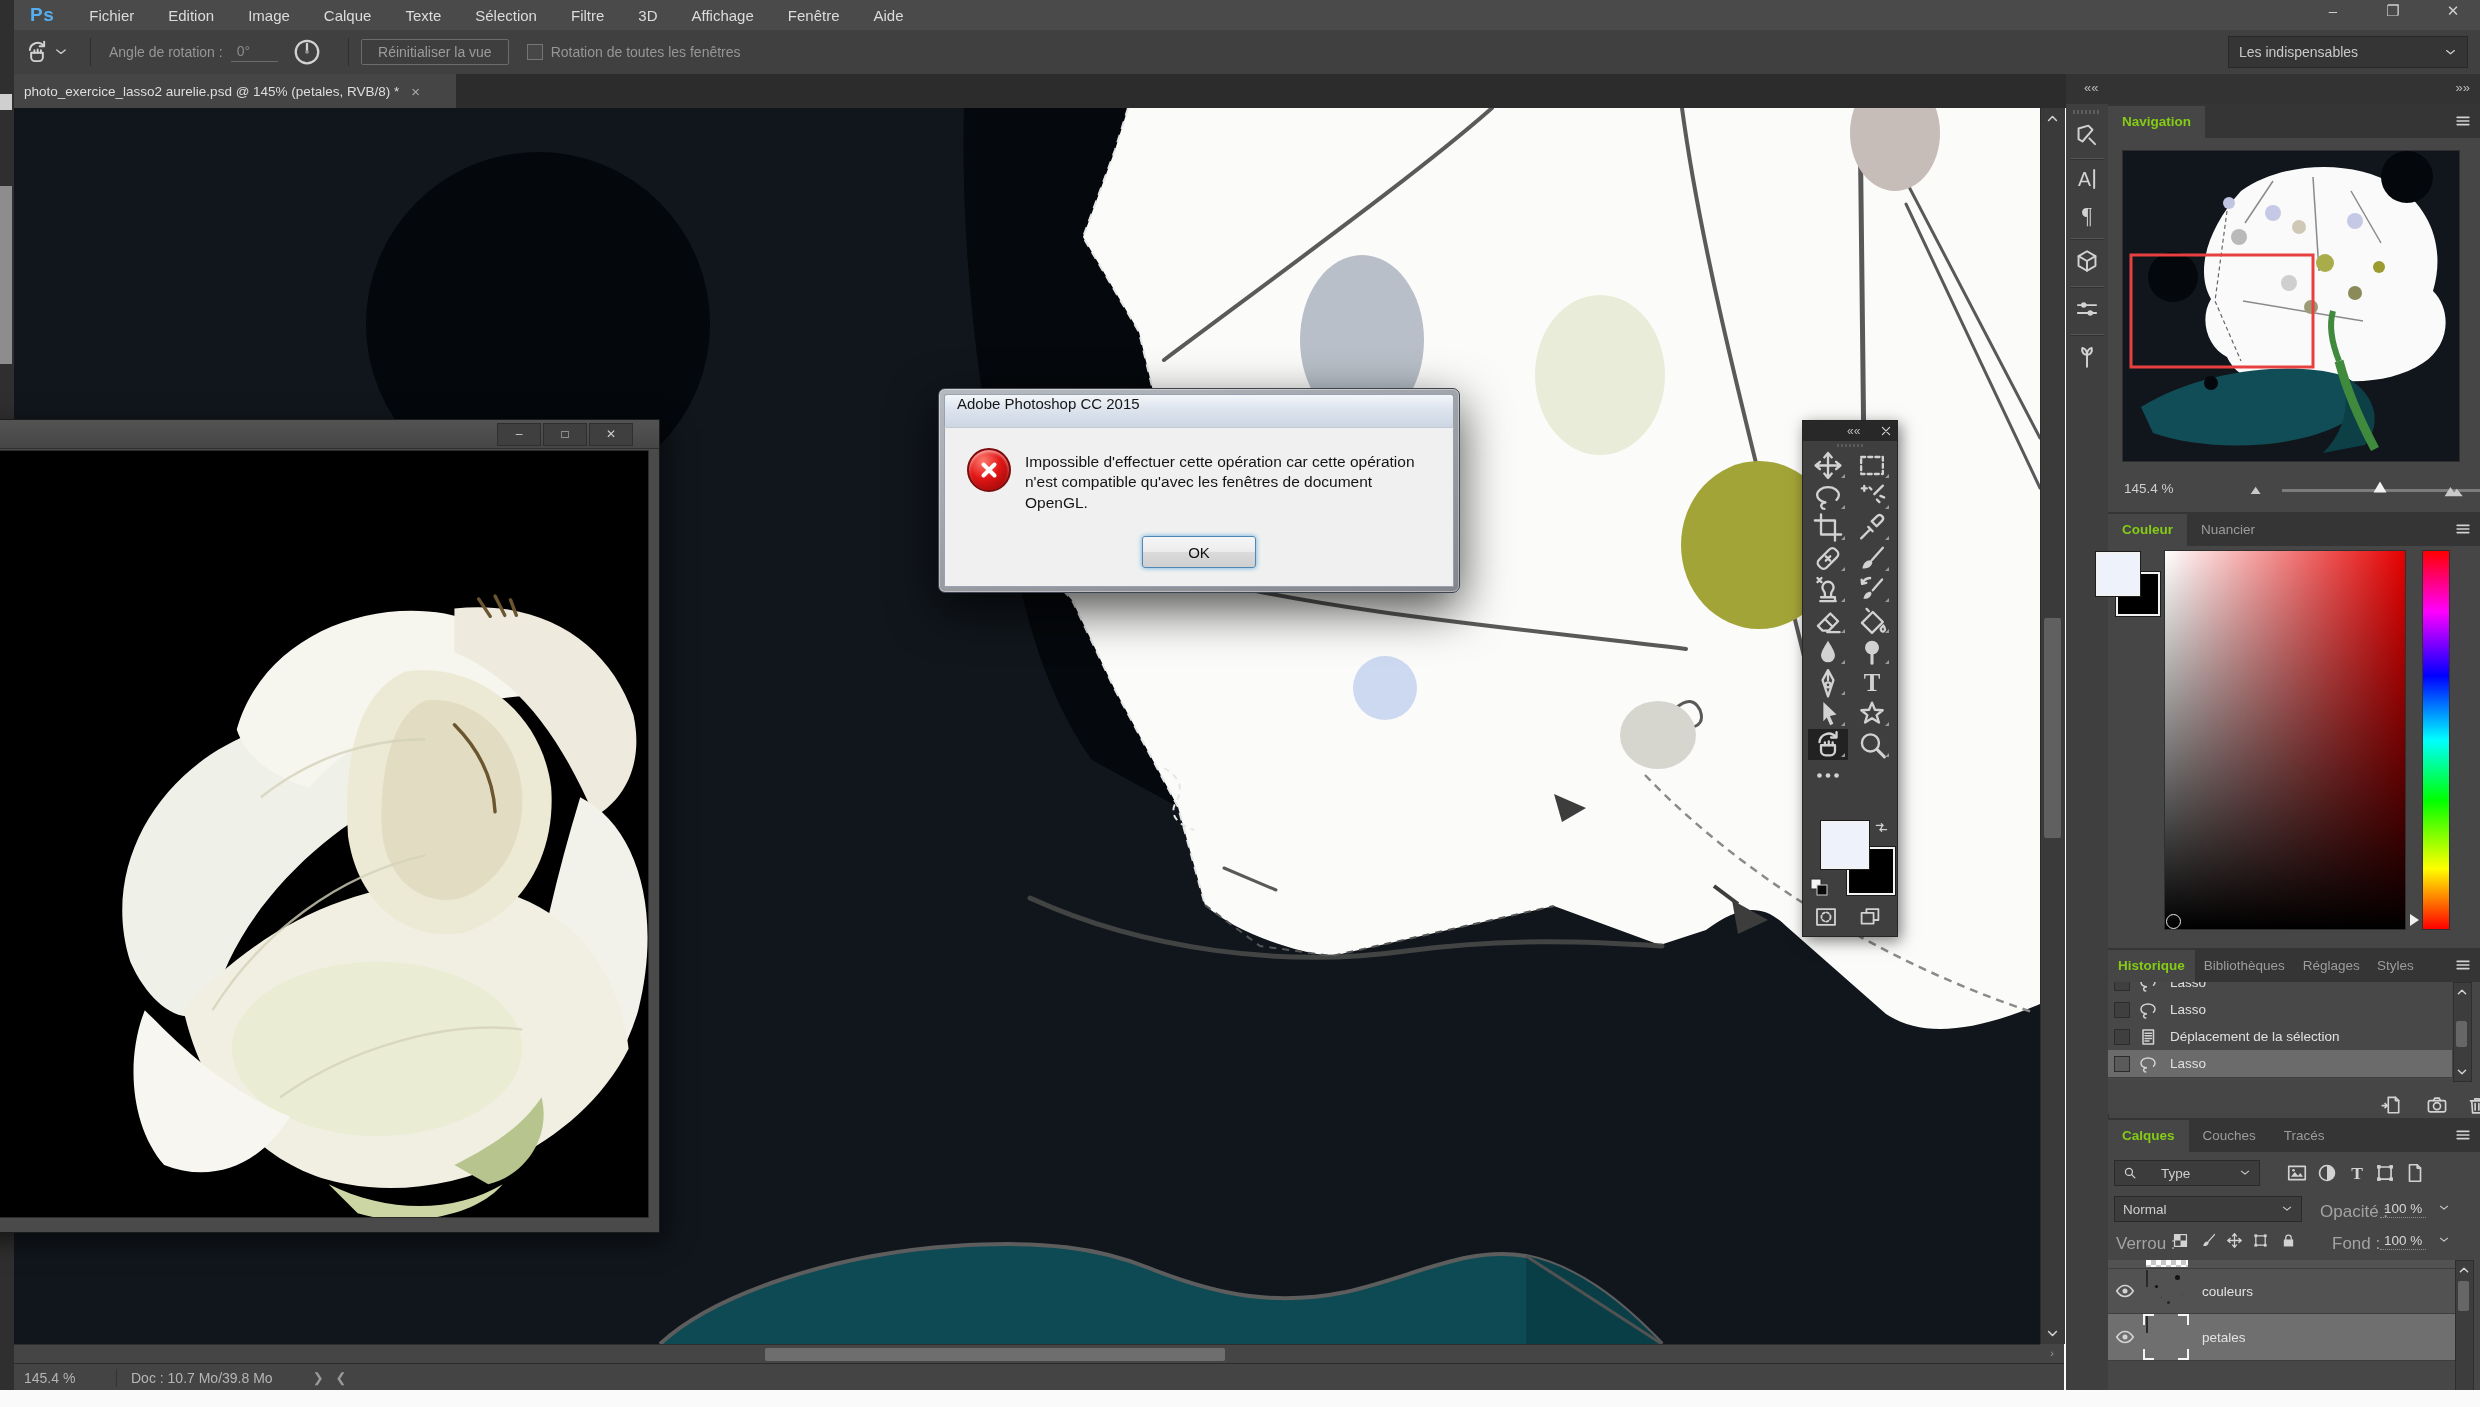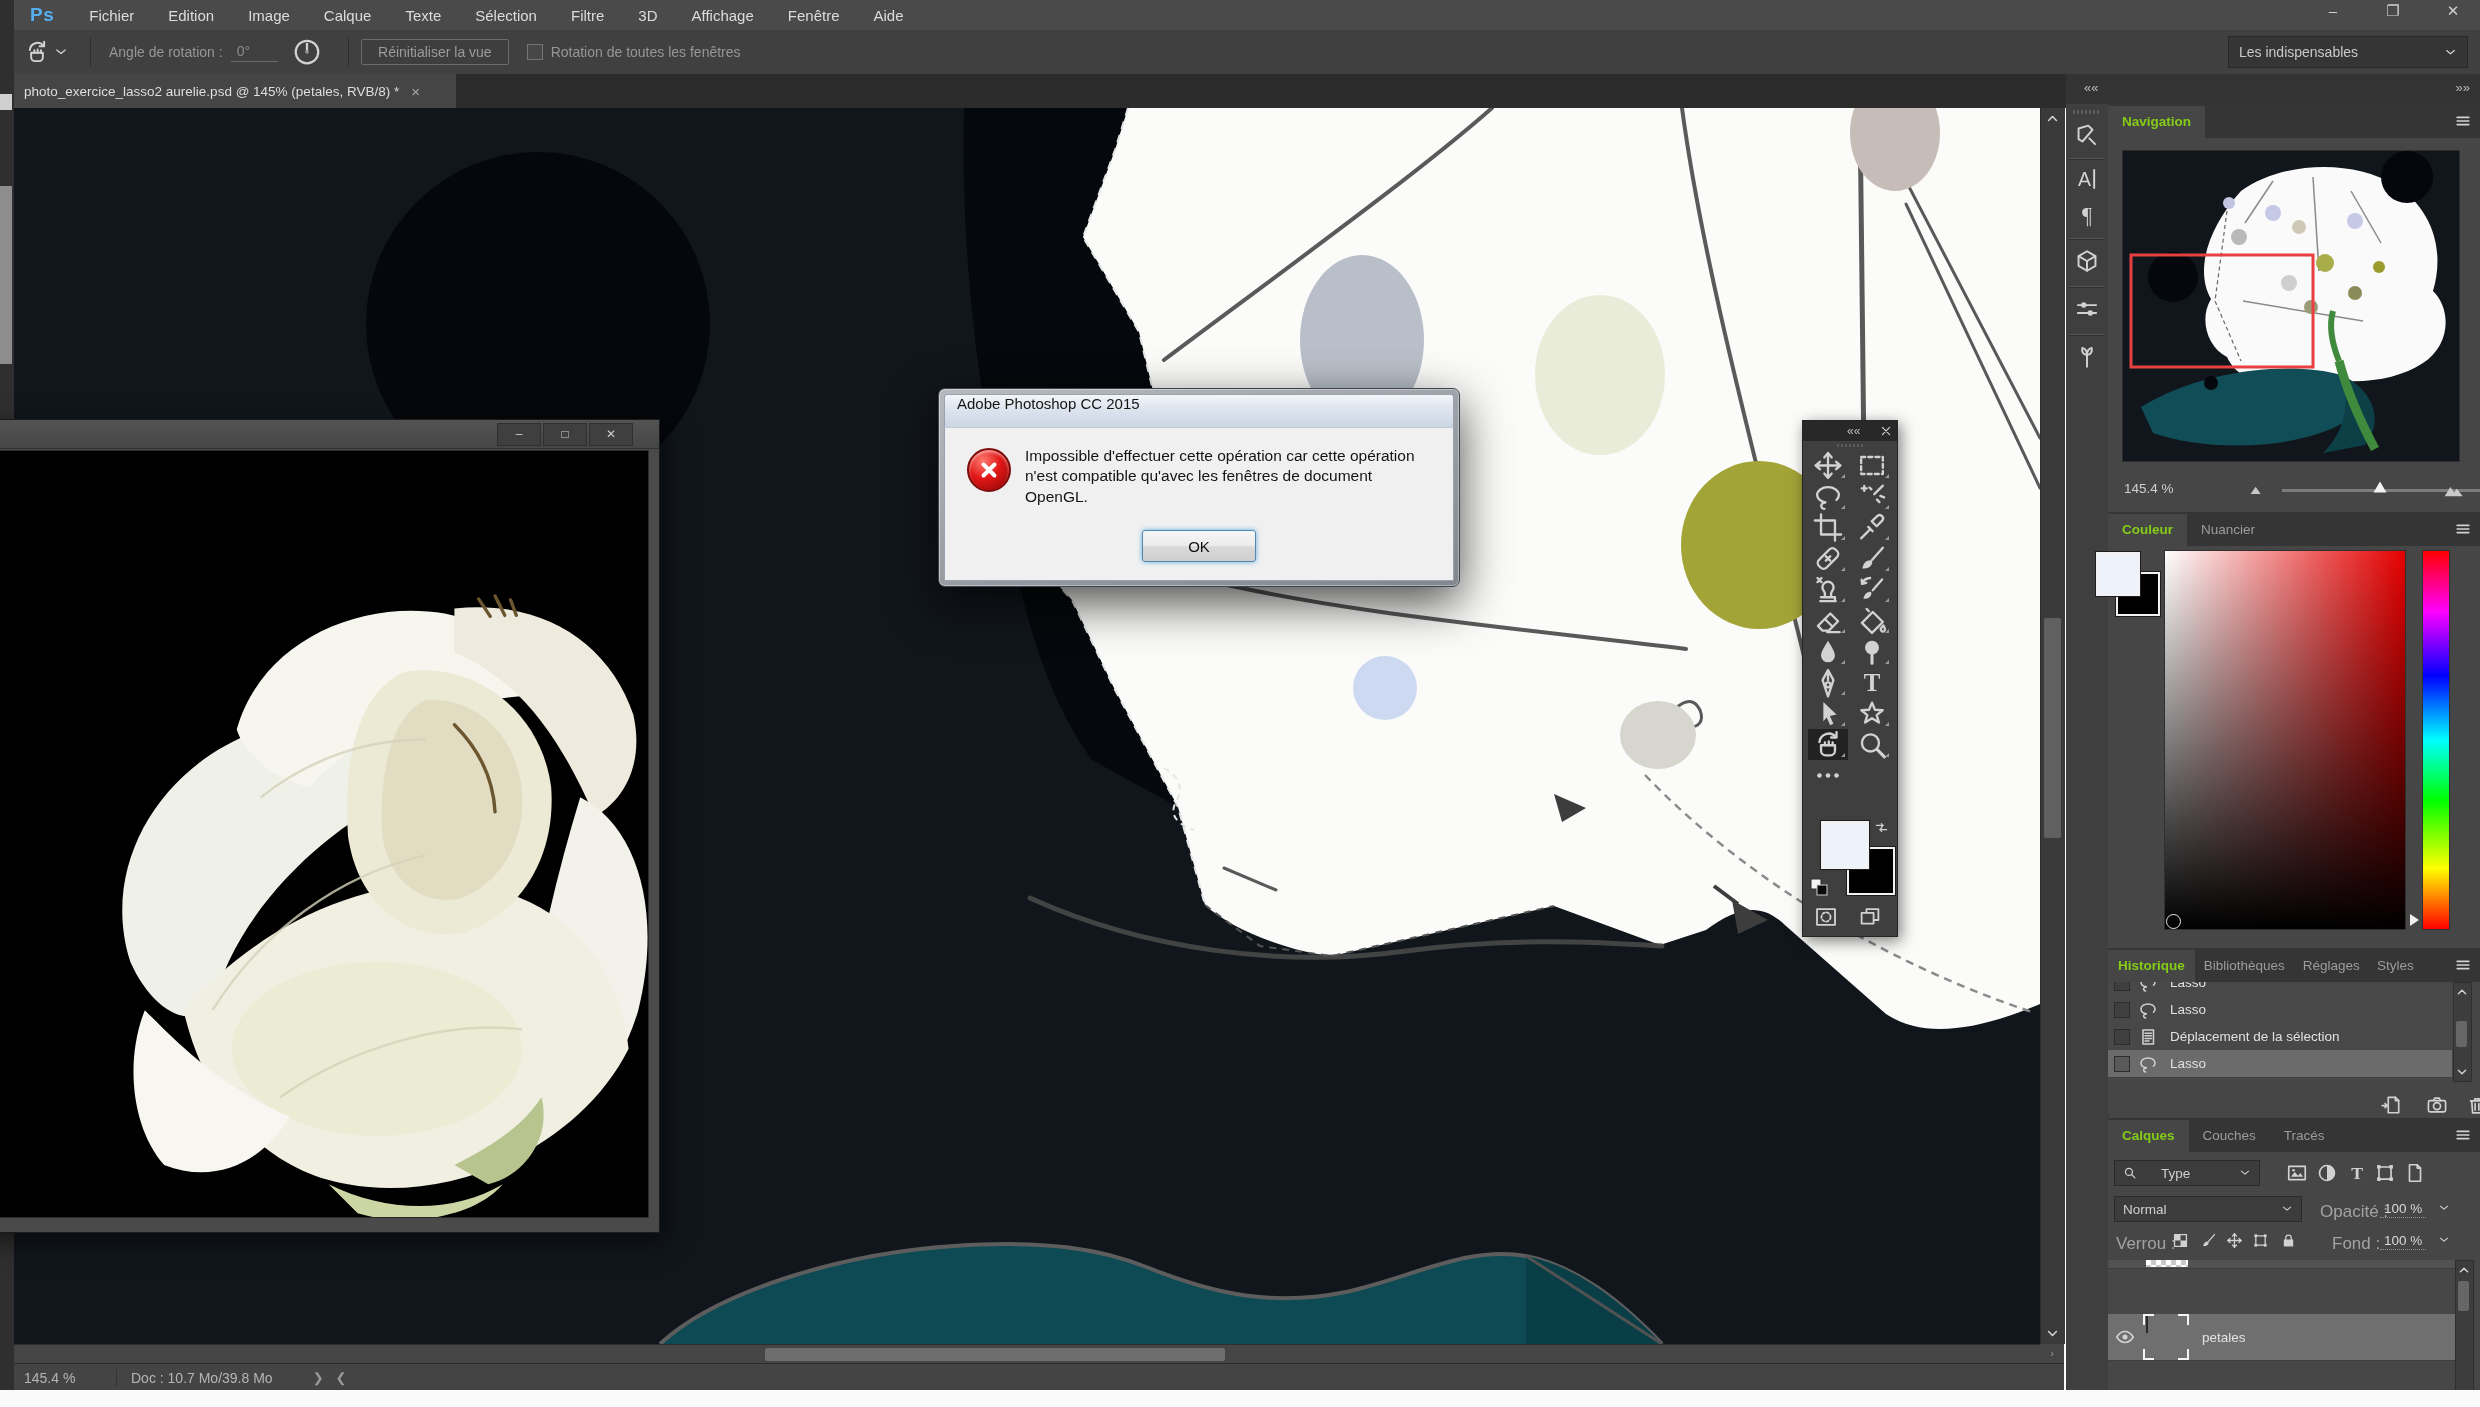--- a/index.html
+++ b/index.html
@@ -37,21 +37,21 @@
   #tp-grip i{width:26px;height:3px;background:repeating-linear-gradient(90deg,#5b5b5b 0 2px,transparent 2px 4px)}
   .tp-row{display:flex;justify-content:center;gap:4px}
   .tp-cell{width:40px;height:31px;display:flex;align-items:center;justify-content:center;position:relative}
   .tp-cell.sel{background:#222}
   .fly::after{content:"";position:absolute;right:3px;bottom:3px;border-left:4px solid transparent;border-bottom:4px solid #9a9a9a}
   #fg-swatch{left:18px;top:400px;width:44px;height:44px;background:#eef3fb;border:2px solid #f2f2f2;outline:1px solid #1c1c1c;z-index:2}
   #bg-swatch{left:44px;top:426px;width:44px;height:44px;background:#000;border:2px solid #f2f2f2;outline:1px solid #1c1c1c;z-index:1}
   
   #dialog{left:938px;top:388px;width:510px;z-index:50;background:linear-gradient(165deg,#b6babf,#83878d);border:1px solid #3d4450;border-radius:7px;padding:5px;box-shadow:0 16px 48px rgba(0,0,0,.7),inset 0 0 0 1px rgba(255,255,255,.35)}
   #dlg-title{height:32px;background:linear-gradient(#f3f6fa,#dde4ee 45%,#ccd6e3);border:1px solid #98a2b0;border-bottom:none;border-radius:3px 3px 0 0;display:flex;align-items:flex-start;padding:0 12px;font-size:15px;color:#151515}
-  #dlg-body{background:#f0f0f0;border:1px solid #98a2b0;border-top:1px solid #c4cad2;padding:18px 18px 14px;position:relative}
+  #dlg-body{background:#f0f0f0;border:1px solid #98a2b0;border-top:1px solid #c4cad2;padding:24px 18px 14px;position:relative}
   #err-icon{position:absolute;left:22px;top:20px;width:40px;height:40px;border-radius:50%;background:radial-gradient(circle at 35% 28%,#ff7a6e 0%,#e01616 45%,#8c0404 100%);border:2px solid #7d0d0d;box-shadow:inset 0 2px 3px rgba(255,255,255,.55);display:flex;align-items:center;justify-content:center}
   #err-icon .ic{width:20px;height:20px}
   #dlg-msg{margin-left:62px;width:420px;font-size:15.5px;color:#141414;line-height:1.32;min-height:66px}
   #dlg-btnrow{display:flex;justify-content:center;margin:18px 0 4px}
   #ok-btn{width:112px;height:30px;border:1px solid #4f88b5;border-radius:3px;background:linear-gradient(#f6f6f6,#ececec 48%,#dadada 52%,#cwhite);background:linear-gradient(#f6f6f6,#ececec 48%,#dadada 52%,#cfcfcf);box-shadow:0 0 5px #62aede;font-size:15px;color:#111;display:flex;align-items:center;justify-content:center}
   
   #vscroll{left:2040px;top:108px;width:24px;height:1236px;background:#3a3a3a;border-left:1px solid #2b2b2b}
   #vthumb{position:absolute;left:3px;top:510px;width:17px;height:220px;background:#606060;border-radius:2px}
   #hscroll{left:14px;top:1344px;width:2026px;height:19px;background:#454545;border-top:1px solid #2e2e2e}
   #hthumb{position:absolute;left:751px;top:3px;width:460px;height:13px;background:#6e6e6e;border-radius:2px}
@@ -826,20 +826,30 @@
     <span class="ic" style="position:absolute;left:330px;top:82px;width:12px;height:12px">
         <svg viewBox="0 0 20 20" fill="none" stroke="#d2d2d2" stroke-width="1.8" stroke-linecap="round" stroke-linejoin="round">
           <path d="M4 7l6 5 6-5"></path>
         </svg>
       </span>
 
     <div style="position:absolute;left:0;top:108px;width:348px;height:166px;background:#474747;overflow:hidden">
       <div style="height:8px;background:#525252;border-bottom:1px solid #3e3e3e;position:relative">
           <span style="position:absolute;left:38px;top:0;width:42px;height:7px;background:repeating-conic-gradient(#c8c8c8 0% 25%,#fff 0% 50%) 0 0/10px 10px"></span>
         </div>
+      <div class="lrow" style="top:9px">
+        <span class="eye ic">
+            <svg viewBox="0 0 20 20" fill="none" stroke="#d2d2d2" stroke-width="1.5" stroke-linecap="round" stroke-linejoin="round">
+              <path d="M2.5 10c2.2-3.4 4.7-5 7.5-5s5.3 1.6 7.5 5c-2.2 3.4-4.7 5-7.5 5s-5.3-1.6-7.5-5z"></path>
+              <circle cx="10" cy="10" r="2.3" fill="#d2d2d2" stroke="none"></circle>
+            </svg>
+          </span>
+        <span class="thumbwrap"><span class="thumb specks"></span></span>
+        <span>couleurs</span>
+      </div>
       <div class="lrow sel" style="top:54px;height:46px">
         <span class="eye ic">
             <svg viewBox="0 0 20 20" fill="none" stroke="#d2d2d2" stroke-width="1.5" stroke-linecap="round" stroke-linejoin="round">
               <path d="M2.5 10c2.2-3.4 4.7-5 7.5-5s5.3 1.6 7.5 5c-2.2 3.4-4.7 5-7.5 5s-5.3-1.6-7.5-5z"></path>
               <circle cx="10" cy="10" r="2.3" fill="#d2d2d2" stroke="none"></circle>
             </svg>
           </span>
         <span class="thumbwrap"><span class="thumb"></span>
           <span class="selc tl"></span><span class="selc tr"></span><span class="selc bl"></span><span class="selc br"></span>
         </span>

